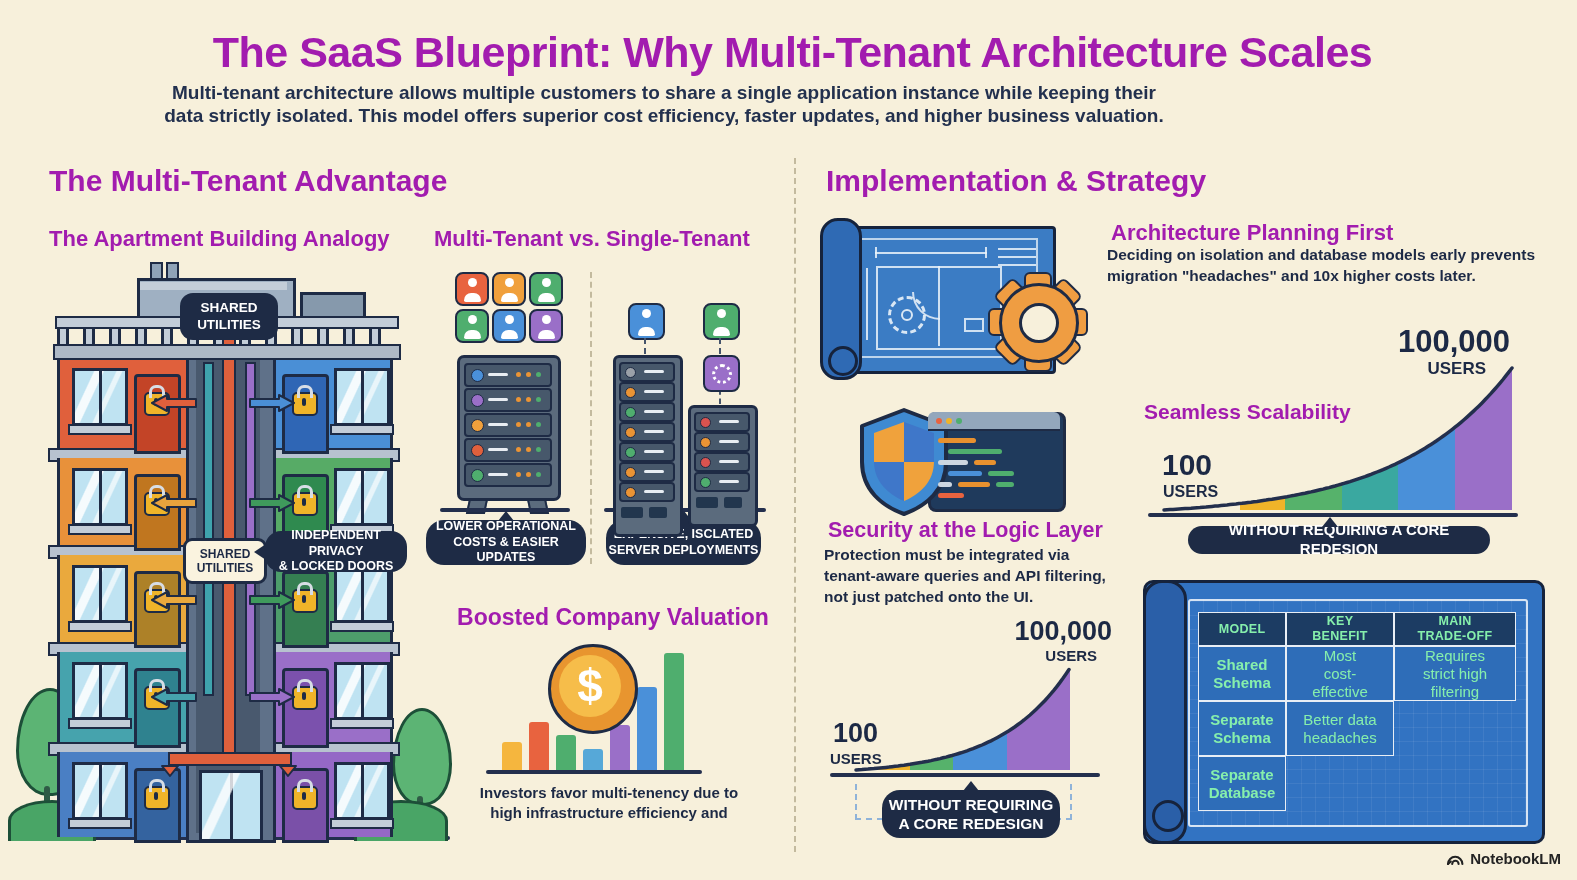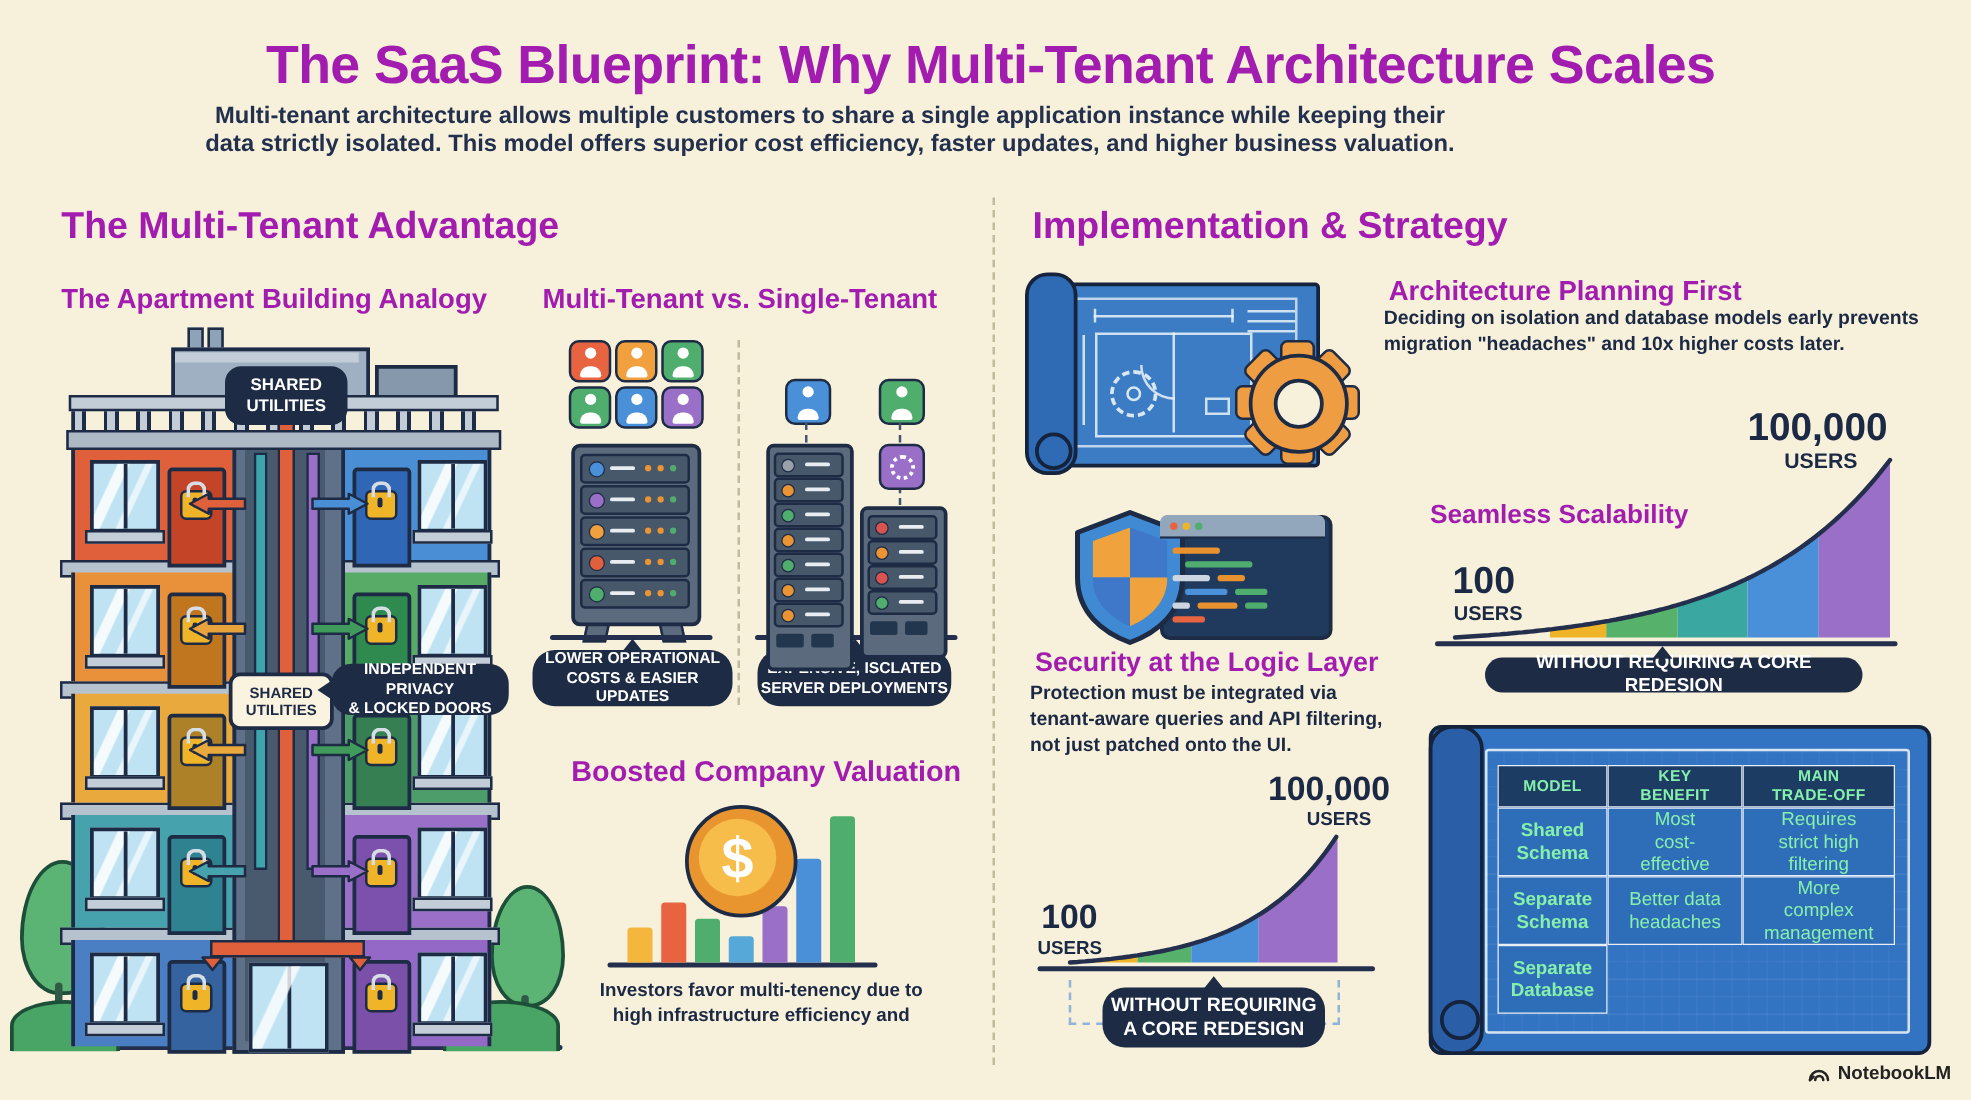--- a/index.html
+++ b/index.html
@@ -477,21 +477,20 @@
 <div class="abs" style="left:1188px;top:599px;width:336px;height:224px;border:2px solid rgba(255,255,255,.8);border-radius:3px;background:repeating-linear-gradient(0deg,transparent 0 13px,rgba(255,255,255,.07) 13px 14px),repeating-linear-gradient(90deg,transparent 0 13px,rgba(255,255,255,.07) 13px 14px);"></div>
 <div id="table-grid" class="abs" style="left:1198px;top:612px;width:318px;height:200px;">
     <div class="tbl-cell" style="position: absolute; left: 0px; top: 0px; width: 88px; height: 34px; background: rgb(28, 60, 99); font-size: 12.5px; font-weight: 800; letter-spacing: 0.3px;">MODEL</div>
     <div class="tbl-cell" style="position: absolute; left: 88px; top: 0px; width: 108px; height: 34px; background: rgb(28, 60, 99); font-size: 12.5px; font-weight: 800; letter-spacing: 0.3px;">KEY BENEFIT</div>
     <div class="tbl-cell" style="position: absolute; left: 196px; top: 0px; width: 122px; height: 34px; background: rgb(28, 60, 99); font-size: 12.5px; font-weight: 800; letter-spacing: 0.3px;">MAIN TRADE-OFF</div>
     <div class="tbl-cell" style="position: absolute; left: 0px; top: 34px; width: 88px; height: 55px; background: rgb(46, 109, 184); font-size: 15px; font-weight: 800;">Shared Schema</div>
     <div class="tbl-cell" style="position: absolute; left: 88px; top: 34px; width: 108px; height: 55px; background: rgb(46, 109, 184); font-size: 15px; font-weight: 500;">Most cost-effective</div>
     <div class="tbl-cell" style="position: absolute; left: 196px; top: 34px; width: 122px; height: 55px; background: rgb(46, 109, 184); font-size: 15px; font-weight: 500;">Requires strict high filtering</div>
     <div class="tbl-cell" style="position: absolute; left: 0px; top: 89px; width: 88px; height: 55px; background: rgb(46, 109, 184); font-size: 15px; font-weight: 800;">Separate Schema</div>
     <div class="tbl-cell" style="position: absolute; left: 88px; top: 89px; width: 108px; height: 55px; background: rgb(46, 109, 184); font-size: 15px; font-weight: 500;">Better data headaches</div>
-    <div class="tbl-cell" style="position: absolute; left: 196px; top: 89px; width: 122px; height: 55px; background: rgb(46, 109, 184); font-size: 15px; font-weight: 500;">More complex management</div>
     <div class="tbl-cell" style="position: absolute; left: 0px; top: 144px; width: 88px; height: 55px; background: rgb(46, 109, 184); font-size: 15px; font-weight: 800;">Separate Database</div>
   </div>
 
 <div class="abs footer" style="right:16px;top:850px;">
   <svg width="19" height="16" viewBox="0 0 19 16">
     <path d="M2,13 A7.2,7.2 0 0 1 16.4,13" fill="none" stroke="#232323" stroke-width="2.1" stroke-linecap="round"></path>
     <path d="M6.2,13 A3.2,3.2 0 0 1 12.6,13" fill="none" stroke="#232323" stroke-width="2.1" stroke-linecap="round"></path>
     <path d="M2,13 L4.8,10.4" fill="none" stroke="#232323" stroke-width="2.1" stroke-linecap="round"></path>
   </svg>
   <span>NotebookLM</span>

